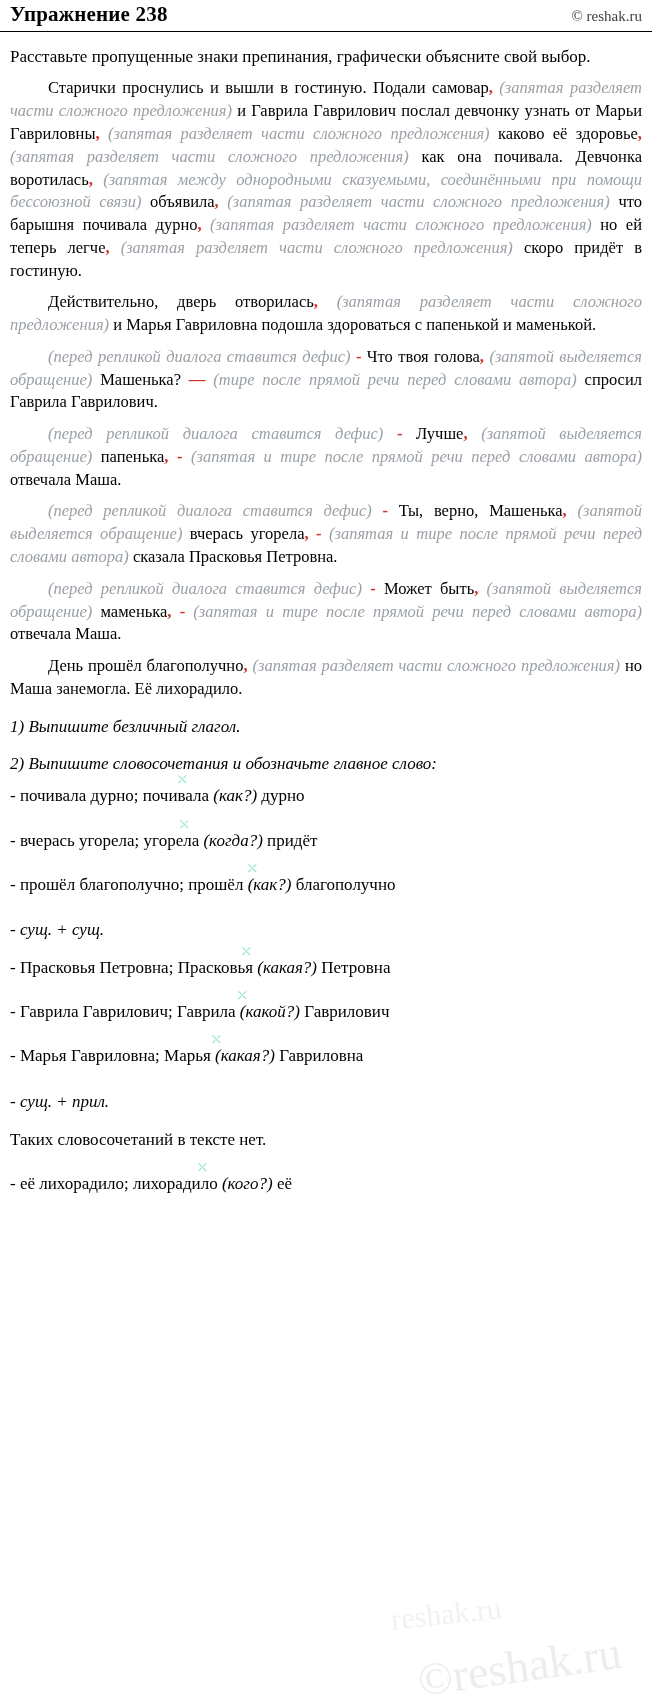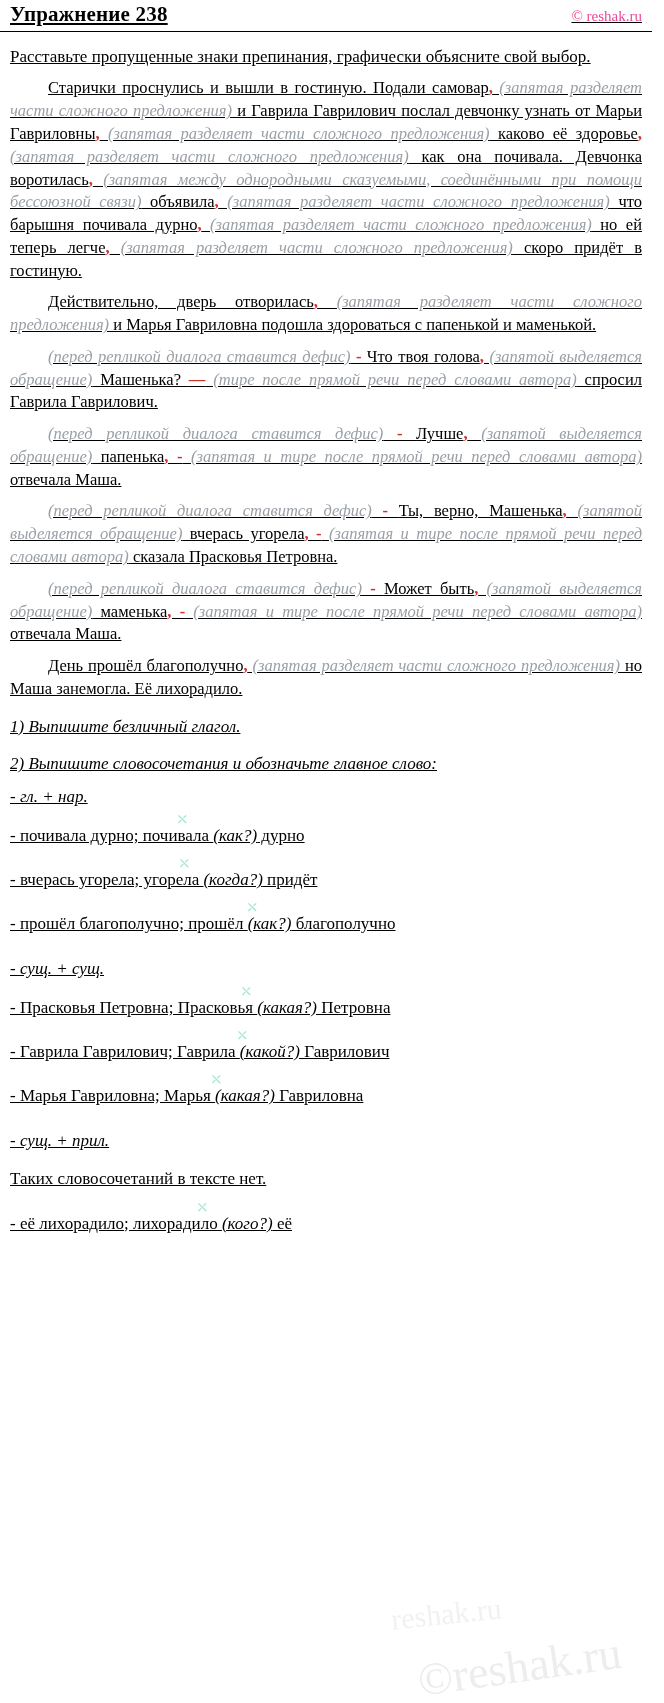--- a/index.html
+++ b/index.html
@@ -12,37 +12,36 @@
     font-family: "Liberation Serif", "DejaVu Serif", serif;
     color: #000000;
   }
   .page {
     position: relative;
     width: 652px;
     min-height: 1703px;
     padding: 0;
     box-sizing: border-box;
     overflow: hidden;
-    text-decoration: underline;
   }
   .header {
     display: flex;
     align-items: baseline;
     justify-content: space-between;
     padding: 2px 10px 4px 10px;
     border-bottom: 1px solid #000;
   }
   .header-title {
     font-size: 21px;
     font-weight: bold;
     letter-spacing: 0.2px;
   }
   .header-brand {
     font-size: 15px;
-    color: #ec4899;
+    color: #404040;
   }
   .content {
     padding: 6px 10px 10px 10px;
   }
   p {
     margin: 8px 0 3px 0;
     font-size: 16.5px;
     line-height: 1.38;
     text-align: justify;
   }
@@ -141,21 +140,20 @@
     <p class="indent block"><span class="expl">(перед репликой диалога ставится дефис)</span><span class="dash"> - </span><span>Лучше</span><span class="comma">,</span><span class="expl"> (запятой выделяется обращение)</span><span> папенька</span><span class="comma">, -</span><span class="expl"> (запятая и тире после прямой речи перед словами автора)</span><span> отвечала Маша.</span></p>
     <p class="indent block"><span class="expl">(перед репликой диалога ставится дефис)</span><span class="dash"> - </span><span>Ты, верно, Машенька</span><span class="comma">,</span><span class="expl"> (запятой выделяется обращение)</span><span> вчерась угорела</span><span class="comma">, -</span><span class="expl"> (запятая и тире после прямой речи перед словами автора)</span><span> сказала Прасковья Петровна.</span></p>
     <p class="indent block"><span class="expl">(перед репликой диалога ставится дефис)</span><span class="dash"> - </span><span>Может быть</span><span class="comma">,</span><span class="expl"> (запятой выделяется обращение)</span><span> маменька</span><span class="comma">, -</span><span class="expl"> (запятая и тире после прямой речи перед словами автора)</span><span> отвечала Маша.</span></p>
     <p class="indent block"><span>День прошёл благополучно</span><span class="comma">,</span><span class="expl"> (запятая разделяет части сложного предложения)</span><span> но Маша занемогла. Её лихорадило.</span></p>
 
     <p class="q italic">1) Выпишите безличный глагол.</p>
 
     <p class="q italic">2) Выпишите словосочетания и обозначьте главное слово:</p>
 
     <div id="groups">
-        <p class="group-title">- гл. + нар.</p>
         <p class="list-line"><span class="mark" style="left: 166px;">⤬</span><span>- почивала дурно; почивала </span><span class="italic">(как?)</span><span> дурно</span></p>
         <p class="list-line"><span class="mark" style="left: 168px;">⤬</span><span>- вчерась угорела; угорела </span><span class="italic">(когда?)</span><span> придёт</span></p>
         <p class="list-line"><span class="mark" style="left: 236px;">⤬</span><span>- прошёл благополучно; прошёл </span><span class="italic">(как?)</span><span> благополучно</span></p>
         <p class="group-title">- сущ. + сущ.</p>
         <p class="list-line"><span class="mark" style="left: 230px;">⤬</span><span>- Прасковья Петровна; Прасковья </span><span class="italic">(какая?)</span><span> Петровна</span></p>
         <p class="list-line"><span class="mark" style="left: 226px;">⤬</span><span>- Гаврила Гаврилович; Гаврила </span><span class="italic">(какой?)</span><span> Гаврилович</span></p>
         <p class="list-line"><span class="mark" style="left: 200px;">⤬</span><span>- Марья Гавриловна; Марья </span><span class="italic">(какая?)</span><span> Гавриловна</span></p>
         <p class="group-title">- сущ. + прил.</p>
         <p class="list-line"><span>Таких словосочетаний в тексте нет.</span></p>
         <p class="list-line"><span class="mark" style="left: 186px;">⤬</span><span>- её лихорадило; лихорадило </span><span class="italic">(кого?)</span><span> её</span></p>

